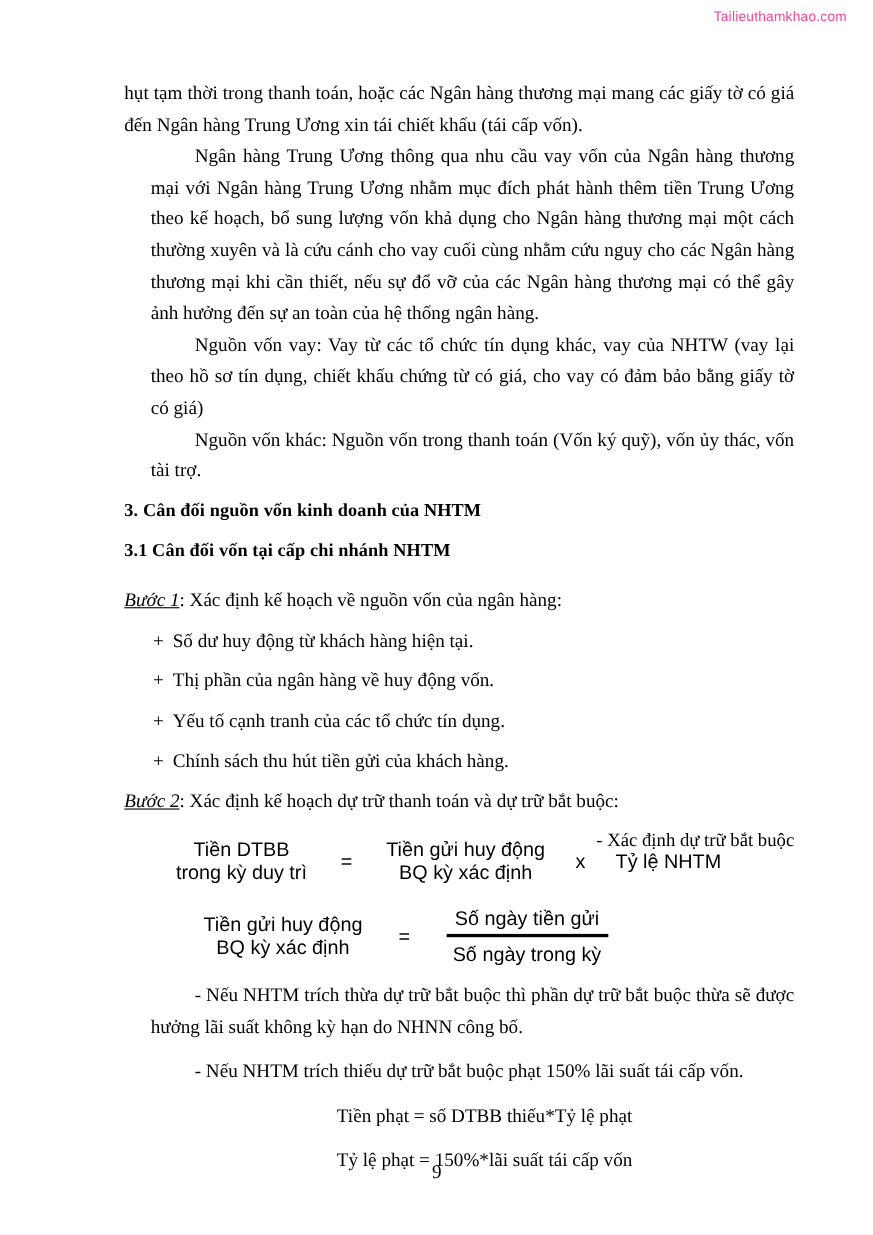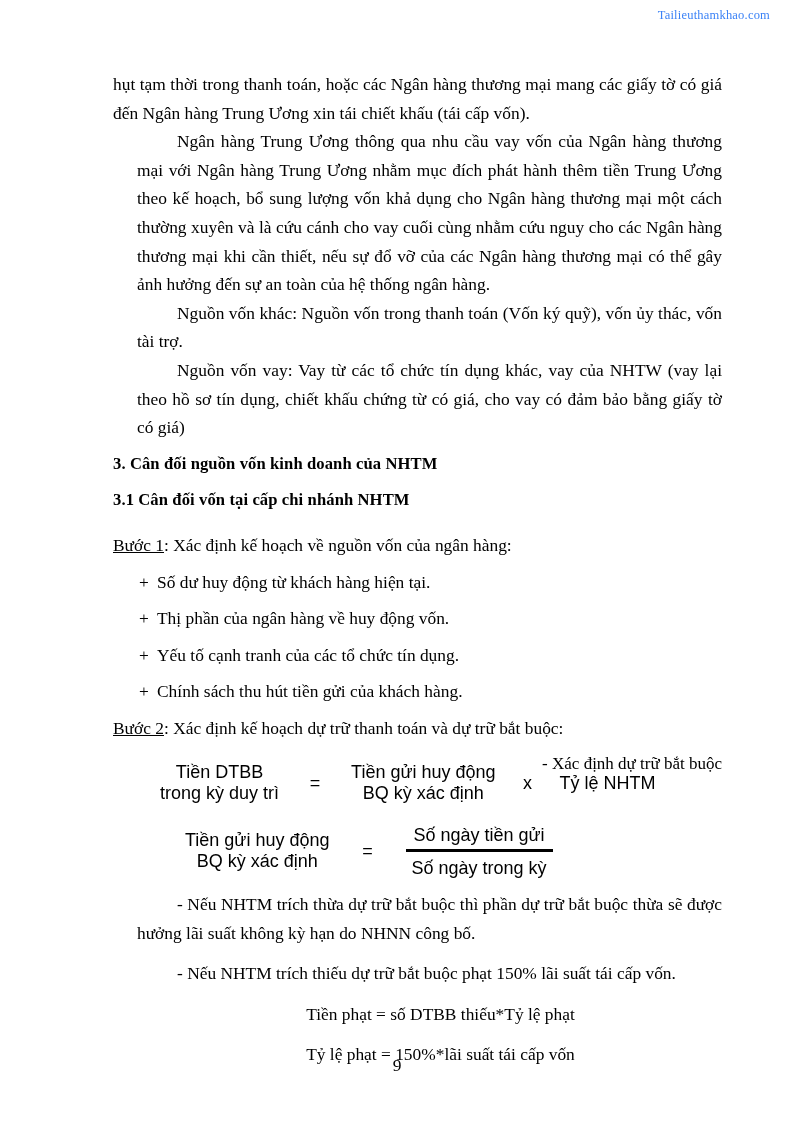--- a/index.html
+++ b/index.html
@@ -15,24 +15,24 @@
     overflow: hidden;
     font-family: "Liberation Serif", "DejaVu Serif", serif;
     color: #000000;
   }
 
   
   .watermark {
     position: absolute;
     top: 8px;
     right: 24px;
-    font-family: Liberation Serif, serif;
+    font-family: Liberation Sans, sans-serif;
     font-size: 12.5px;
     letter-spacing: 0.2px;
-    color: #3b82f6;
+    color: #ec4899;
     white-space: nowrap;
     user-select: none;
   }
 
   
   .body-area {
     position: absolute;
     left: 113px;
     top: 70px;
     width: 609px;
@@ -70,21 +70,21 @@
     line-height: 28.6px;
     margin-left: 26px;
     text-align: left;
     white-space: nowrap;
   }
   .list-item .plus {
     display: inline-block;
     width: 18px;
   }
 
-  .ul-underline { text-decoration: underline; }
+  .ul-underline { text-decoration: underline; font-style: italic; }
 
   .dash-line {
     font-size: 17px;
     line-height: 28.6px;
     text-align: right;
     margin-left: 13px;
   }
 
   .sub-line {
     font-size: 17.4px;
@@ -143,23 +143,23 @@
 <div class="page">
 
   <div class="watermark">Tailieuthamkhao.com</div>
 
   <div class="body-area">
 
     <p class="para">hụt tạm thời trong thanh toán, hoặc các Ngân hàng thương mại mang các giấy tờ có giá đến Ngân hàng Trung Ương xin tái chiết khấu (tái cấp vốn).</p>
 
     <p class="para indent">Ngân hàng Trung Ương thông qua nhu cầu vay vốn của Ngân hàng thương mại với Ngân hàng Trung Ương nhằm mục đích phát hành thêm tiền Trung Ương theo kế hoạch, bổ sung lượng vốn khả dụng cho Ngân hàng thương mại một cách thường xuyên và là cứu cánh cho vay cuối cùng nhằm cứu nguy cho các Ngân hàng thương mại khi cần thiết, nếu sự đổ vỡ của các Ngân hàng thương mại có thể gây ảnh hưởng đến sự an toàn của hệ thống ngân hàng.</p>
 
+    <p class="para indent">Nguồn vốn vay: Vay từ các tổ chức tín dụng khác, vay của NHTW (vay lại theo hồ sơ tín dụng, chiết khấu chứng từ có giá, cho vay có đảm bảo bằng giấy tờ có giá)</p>
+
     <p class="para indent">Nguồn vốn khác: Nguồn vốn trong thanh toán (Vốn ký quỹ), vốn ủy thác, vốn tài trợ.</p>
-
-    <p class="para indent">Nguồn vốn vay: Vay từ các tổ chức tín dụng khác, vay của NHTW (vay lại theo hồ sơ tín dụng, chiết khấu chứng từ có giá, cho vay có đảm bảo bằng giấy tờ có giá)</p>
 
     <div class="gap-s"></div>
 
     <h3 class="heading">3. Cân đối nguồn vốn kinh doanh của NHTM</h3>
 
     <div class="gap-s"></div>
 
     <h3 class="heading">3.1 Cân đối vốn tại cấp chi nhánh NHTM</h3>
 
     <div class="gap-s"></div>

